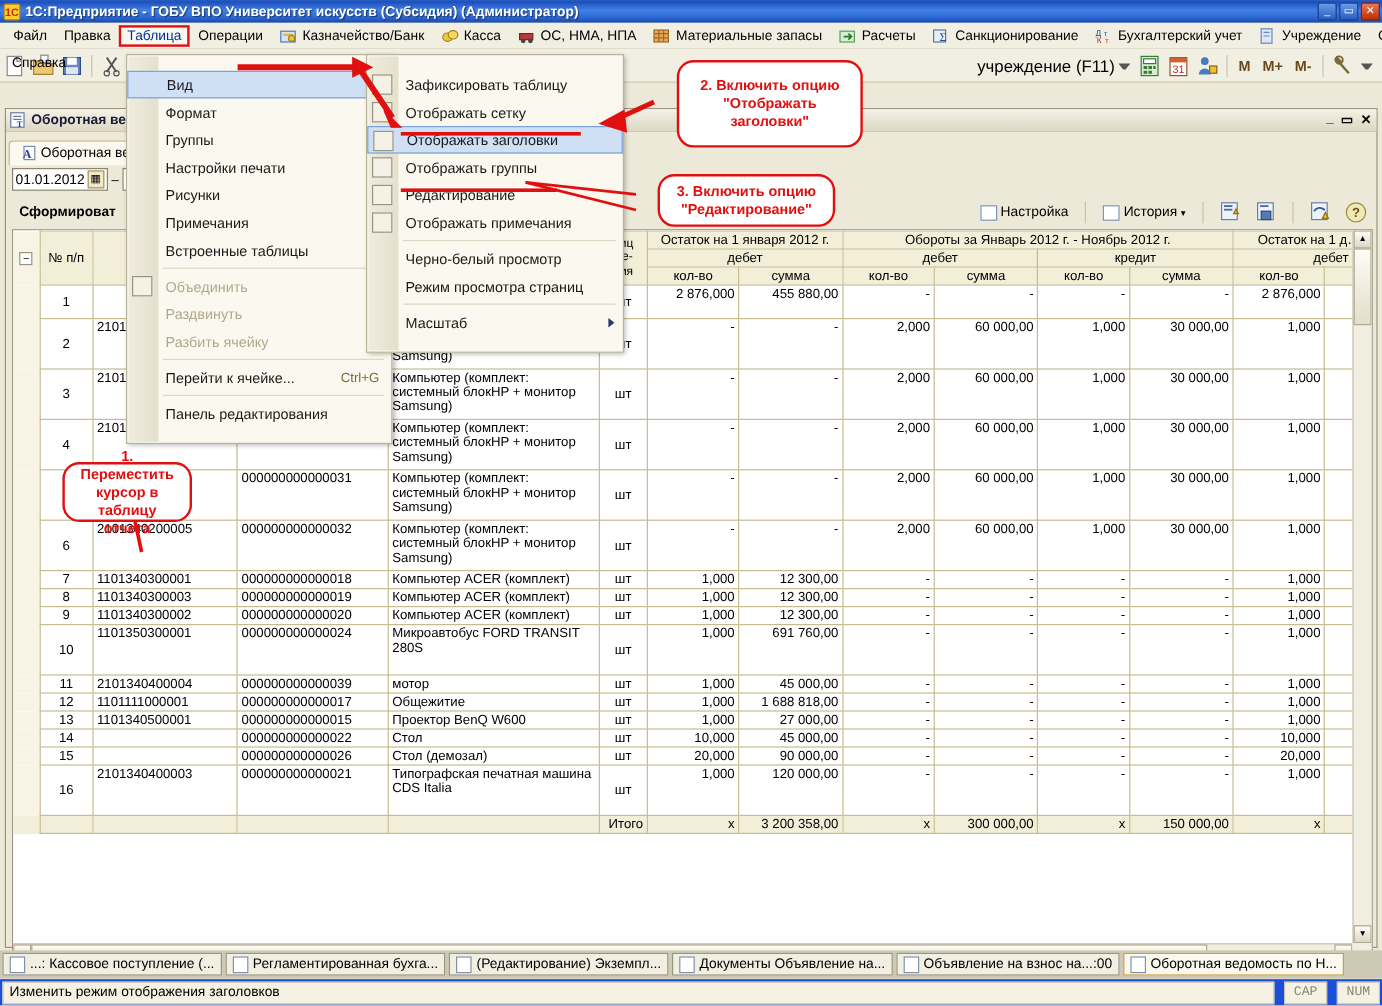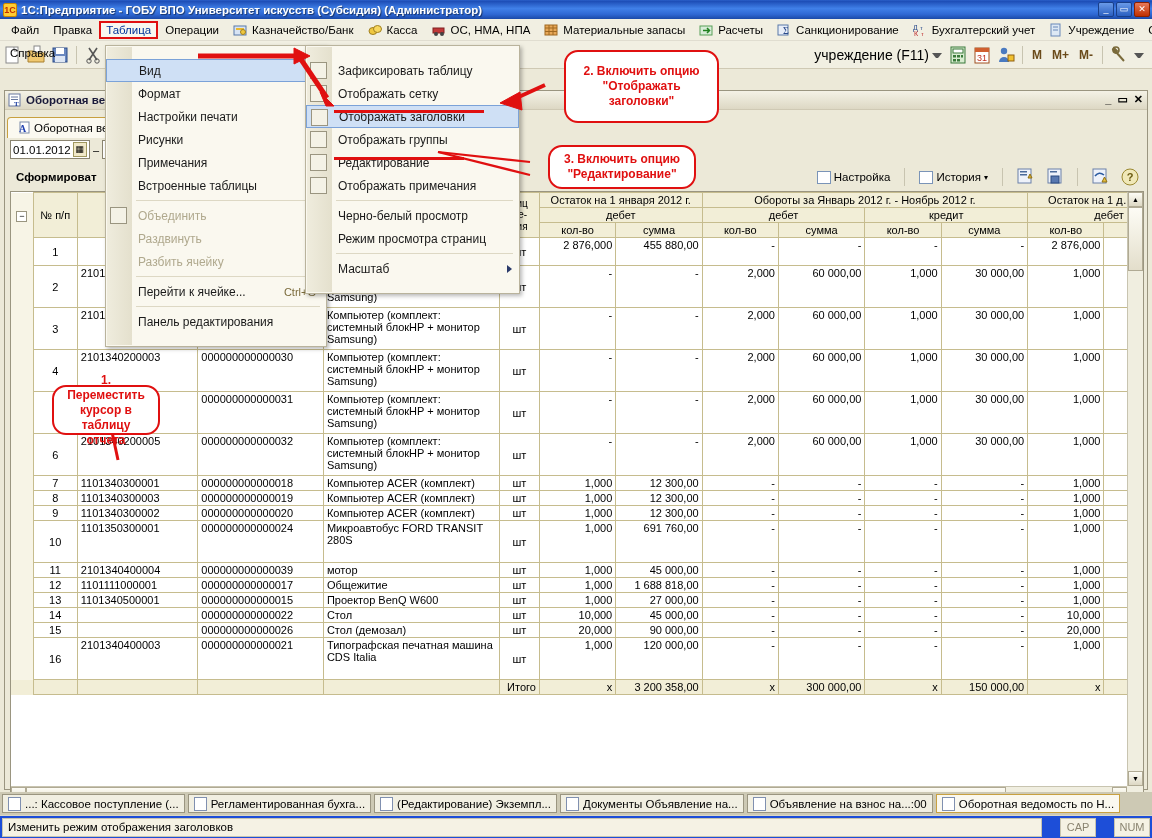--- a/index.html
+++ b/index.html
@@ -207,24 +207,24 @@
     position: absolute; left: 0; bottom: 0; width: 1152px; height: 23px;
     background: #1d4ed8; display: flex; align-items: center;
     border-top: 1px solid #dcd8c4;
   }
   .status-main {
     flex: 1; height: 19px; margin: 2px; padding: 0 5px;
     background: #f5f2e4; border: 1px solid #c8c4b0;
     display: flex; align-items: center; font-size: 11.5px;
   }
   .status-cell {
-    width: 36px; height: 19px; margin: 2px 2px 2px 16px;
+    width: 36px; height: 19px; margin: 2px 2px 2px 6px;
     background: #f5f2e4; border: 1px solid #c8c4b0;
     display: flex; align-items: center; justify-content: center;
-    font-size: 11px; color: #8a8470;
+    font-size: 11px; color: #8a8470; font-family: Liberation Mono, monospace;
   }
 
   
   .callout {
     position: absolute; z-index: 80;
     background: #fff; border: 2.5px solid #e01010; border-radius: 14px;
     color: #e01010; font-weight: bold; font-size: 12px;
     text-align: center; line-height: 1.25;
     display: flex; align-items: center; justify-content: center;
     padding: 4px 8px;
@@ -876,20 +876,24 @@
     <div id="left-menu-items">
         <div class="mrow sel">
           <span>Вид</span>
           <span class="arrow"></span>
         </div>
         <div class="mrow">
           <span>Формат</span>
           <span class="arrow"></span>
         </div>
         <div class="mrow">
+          <span>Группы</span>
+          <span class="arrow"></span>
+        </div>
+        <div class="mrow">
           <span>Настройки печати</span>
           <span class="arrow"></span>
         </div>
         <div class="mrow">
           <span>Рисунки</span>
           <span class="arrow"></span>
         </div>
         <div class="mrow">
           <span>Примечания</span>
           <span class="arrow"></span>

